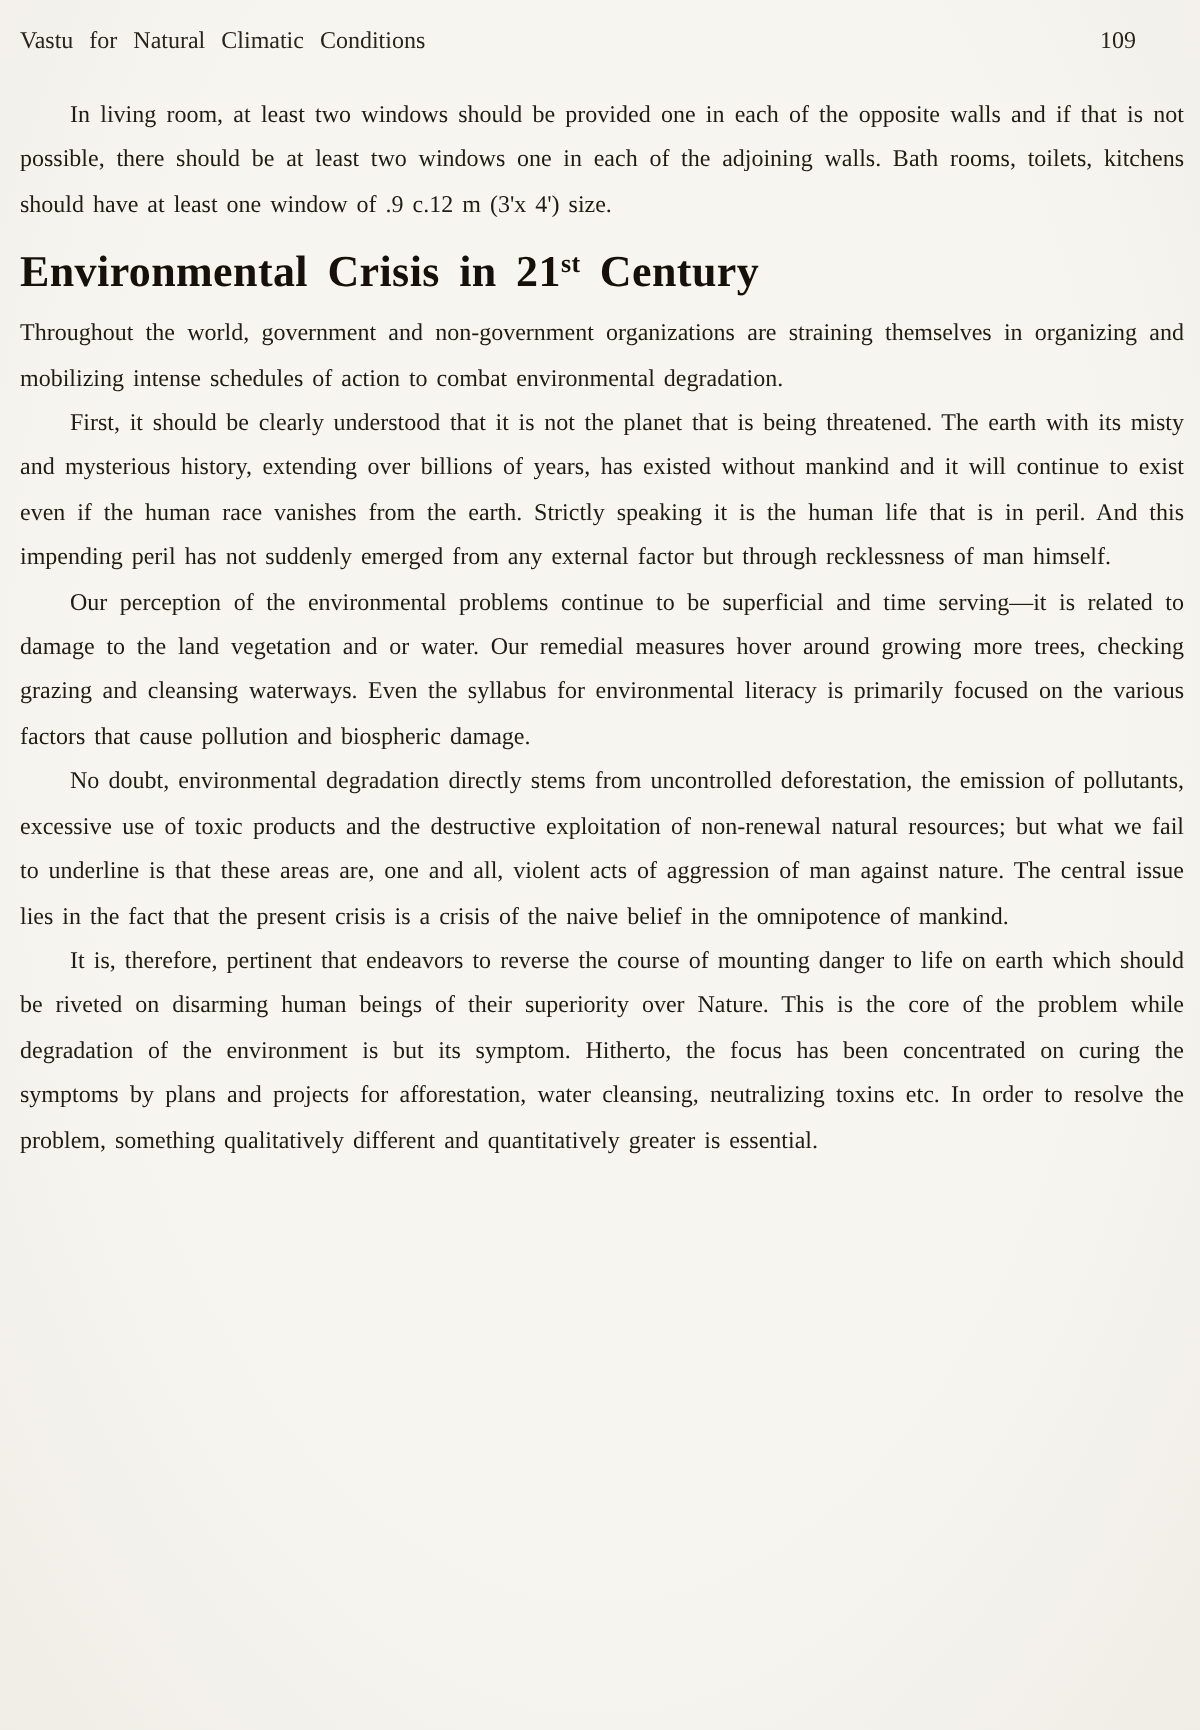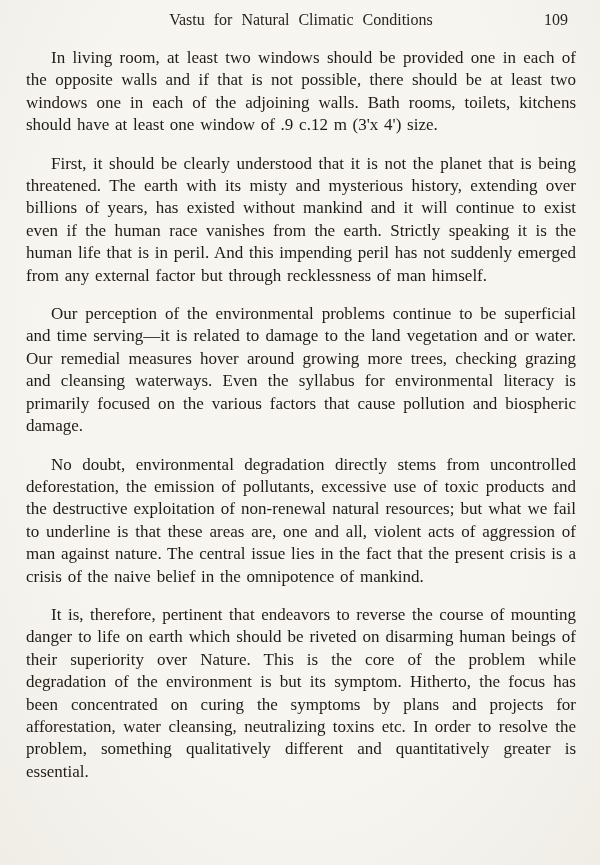--- a/index.html
+++ b/index.html
@@ -16,37 +16,36 @@
   }
   .page {
     box-sizing: border-box;
     width: 600px;
     height: 865px;
     padding: 9px 8px 0 10px;
     background: radial-gradient(ellipse at 50% 40%, #f7f5f0 60%, #efede6 100%);
   }
   .running-header {
     position: relative;
-    text-align: center;
-    font-size: 16px;
+    font-size: 12px;
     line-height: 22px;
     word-spacing: 5px;
     margin: 0 0 15px 0;
     color: #2a241c;
   }
   .running-header .page-number {
     position: absolute;
     right: 24px;
     top: 0;
     word-spacing: normal;
   }
   .body-par {
-    margin: 16px;
+    margin: 0;
     text-align: justify;
-    font-size: 17px;
+    font-size: 12px;
     line-height: 22.4px;
     text-indent: 25px;
     word-spacing: 1.5px;
     color: #221b14;
   }
   .no-indent {
     text-indent: 0;
   }
   .section-heading {
     margin: 10px 0 6px 0;
@@ -68,21 +67,23 @@
 
 <div class="page">
 
   <div class="running-header">
     <span>Vastu for Natural Climatic Conditions</span>
     <span class="page-number">109</span>
   </div>
 
   <p class="body-par">In living room, at least two windows should be provided one in each of the opposite walls and if that is not possible, there should be at least two windows one in each of the adjoining walls. Bath rooms, toilets, kitchens should have at least one window of .9 c.12 m (3'x 4') size.</p>
 
+  <h1 class="section-heading"><span>Environmental Crisis in 21</span><sup>st</sup><span> Century</span></h1>
 
+  <p class="body-par no-indent">Throughout the world, government and non-government organizations are straining themselves in organizing and mobilizing intense schedules of action to combat environmental degradation.</p>
 
   <p class="body-par">First, it should be clearly understood that it is not the planet that is being threatened. The earth with its misty and mysterious history, extending over billions of years, has existed without mankind and it will continue to exist even if the human race vanishes from the earth. Strictly speaking it is the human life that is in peril. And this impending peril has not suddenly emerged from any external factor but through recklessness of man himself.</p>
 
   <p class="body-par">Our perception of the environmental problems continue to be superficial and time serving—it is related to damage to the land vegetation and or water. Our remedial measures hover around growing more trees, checking grazing and cleansing waterways. Even the syllabus for environmental literacy is primarily focused on the various factors that cause pollution and biospheric damage.</p>
 
   <p class="body-par">No doubt, environmental degradation directly stems from uncontrolled deforestation, the emission of pollutants, excessive use of toxic products and the destructive exploitation of non-renewal natural resources; but what we fail to underline is that these areas are, one and all, violent acts of aggression of man against nature. The central issue lies in the fact that the present crisis is a crisis of the naive belief in the omnipotence of mankind.</p>
 
   <p class="body-par">It is, therefore, pertinent that endeavors to reverse the course of mounting danger to life on earth which should be riveted on disarming human beings of their superiority over Nature. This is the core of the problem while degradation of the environment is but its symptom. Hitherto, the focus has been concentrated on curing the symptoms by plans and projects for afforestation, water cleansing, neutralizing toxins etc. In order to resolve the problem, something qualitatively different and quantitatively greater is essential.</p>
 
 </div>

